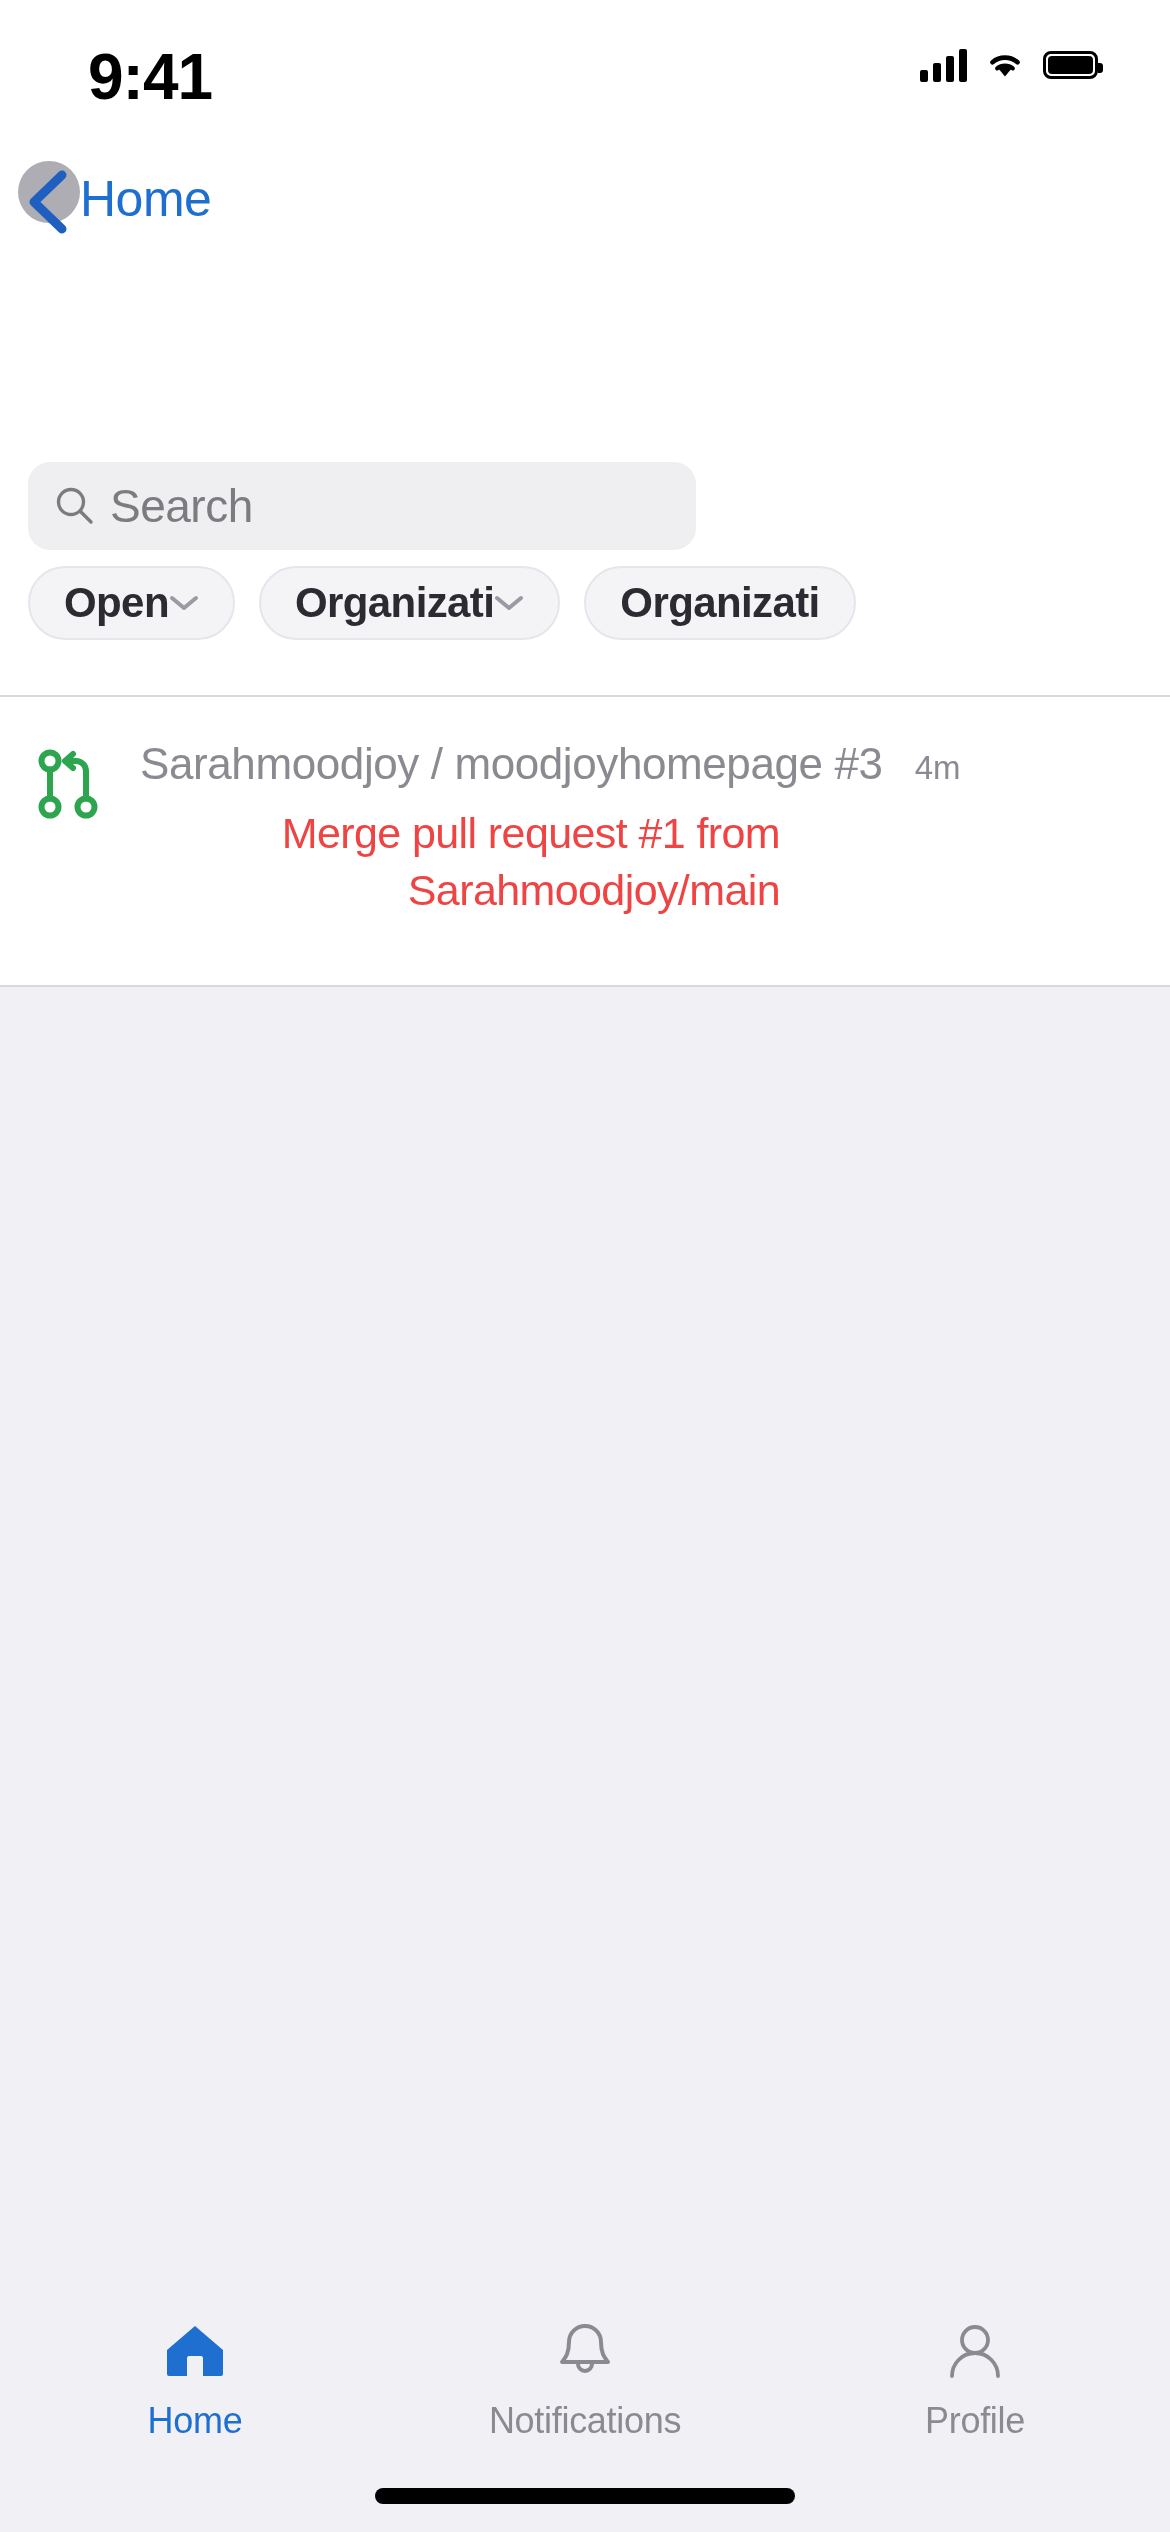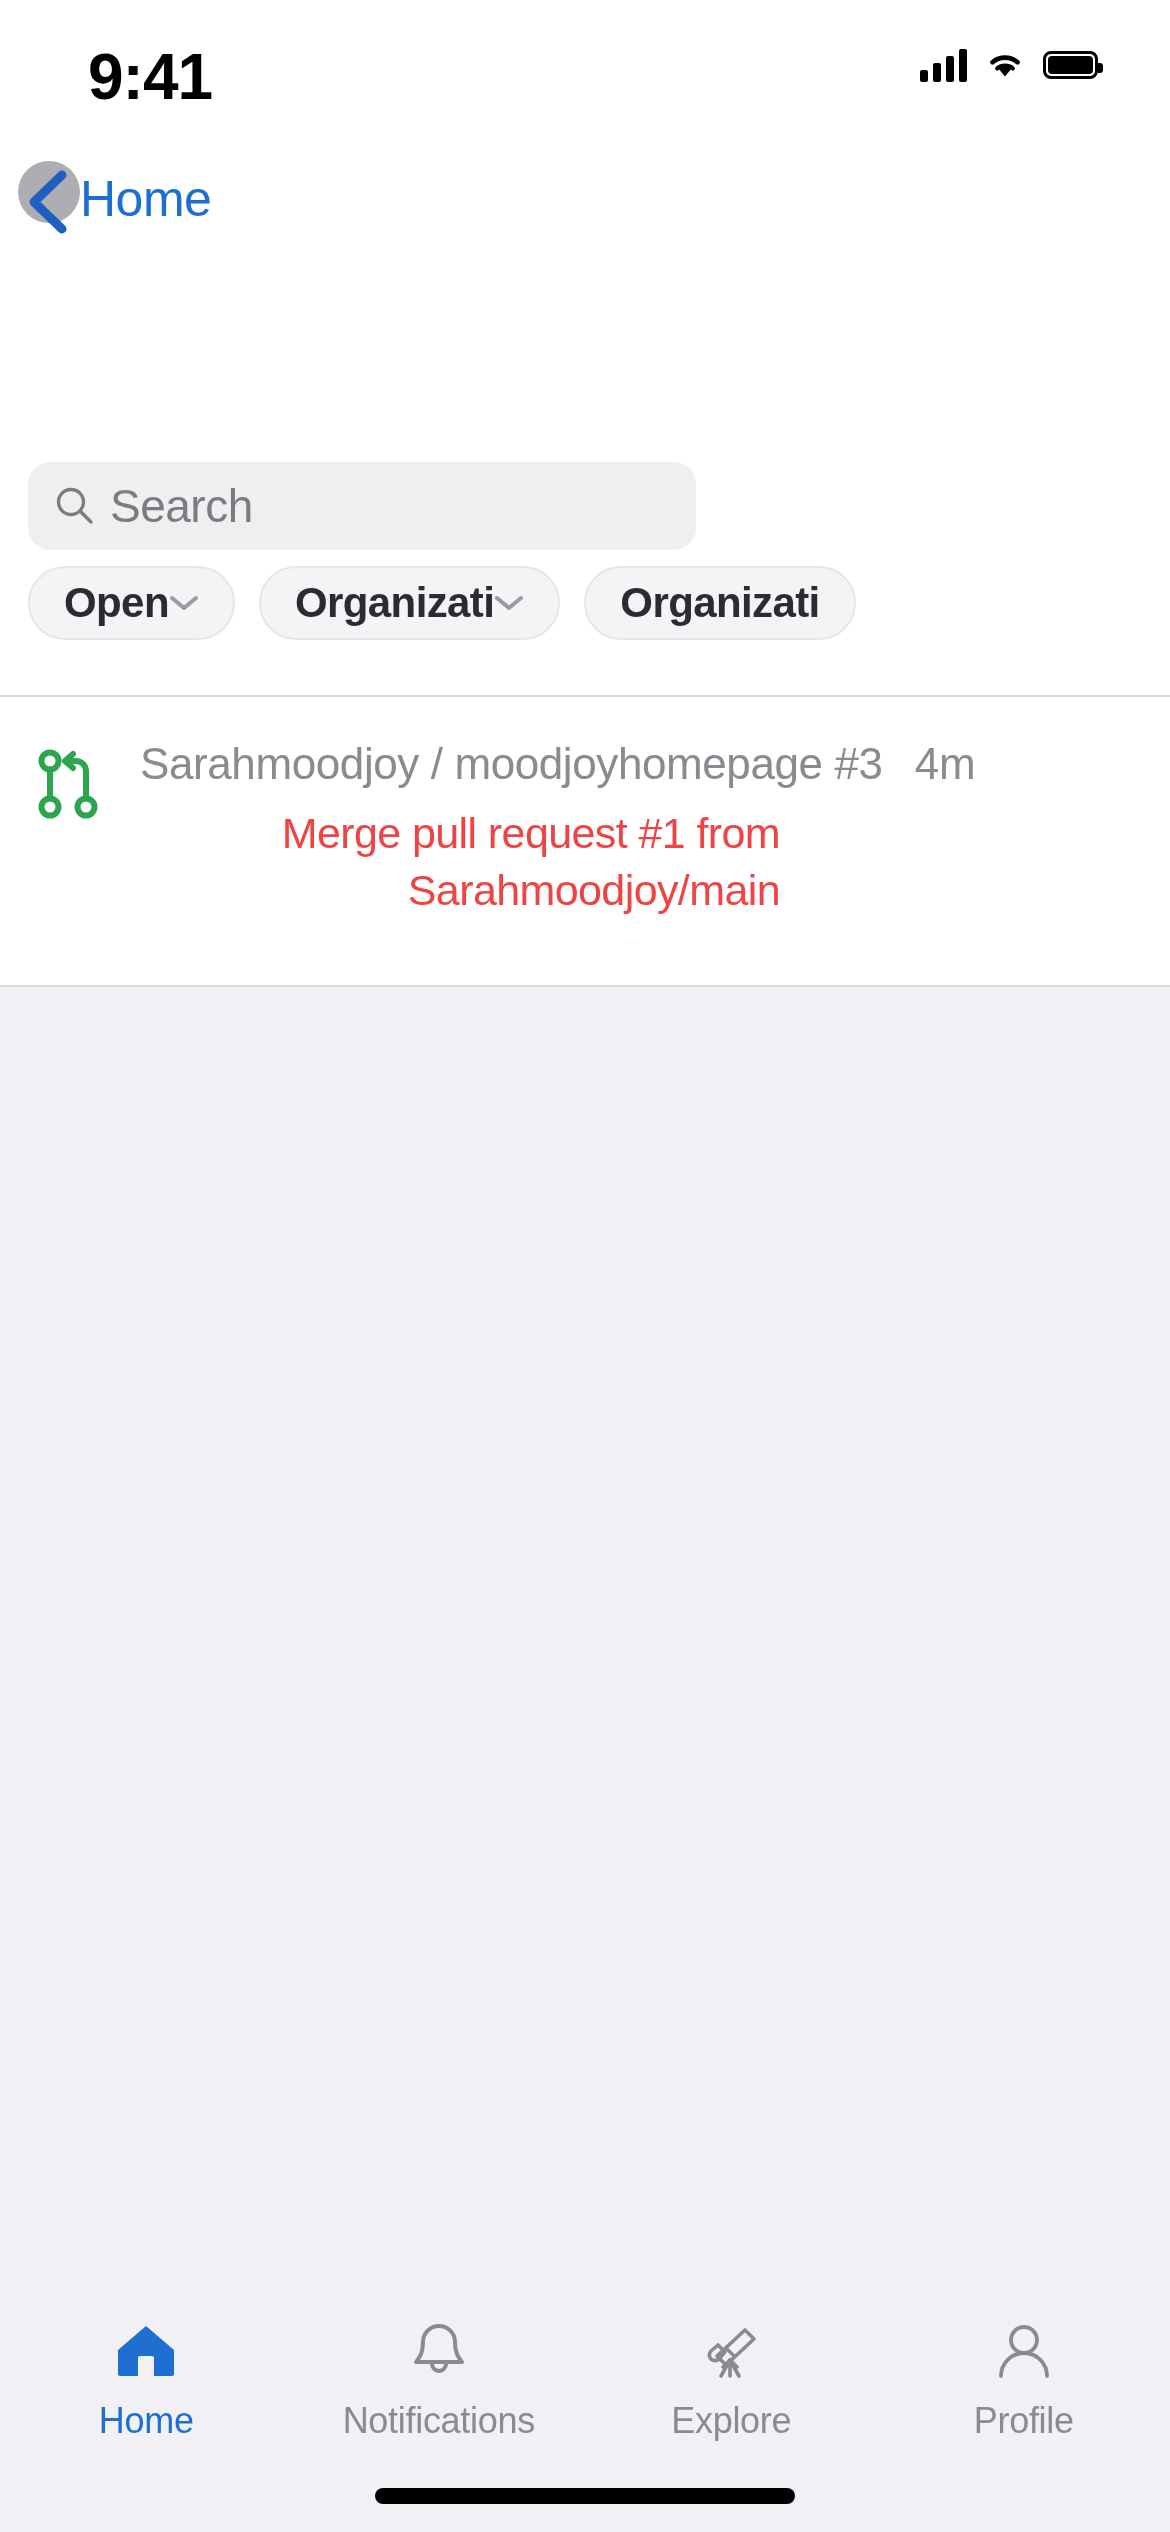--- a/index.html
+++ b/index.html
@@ -96,21 +96,21 @@
     position:relative; width:1170px; min-height:290px;
     background:#FFFFFF; padding:42px 30px 44px 30px; display:flex;
   }
   .row-icon { width:70px; flex:none; padding-top:10px; }
   .pr-icon { width:64px; height:70px; }
   .row-body { flex:1; padding-left:40px; }
   .row-meta { display:flex; align-items:baseline; }
   .repo {
     font-size:44px; color:#8A8A90; letter-spacing:-.4px; white-space:nowrap;
   }
-  .time { font-size:44px; color:#8A8A90; margin-left:32px; white-space:nowrap; }
+  .time { font-size:33px; color:#8A8A90; margin-left:32px; white-space:nowrap; }
   .row-title {
     margin-top:16px; font-size:43px; color:#ef4444;
     line-height:1.33; letter-spacing:-.6px; max-width:640px;
   }
   .row-divider { position:absolute; left:0; bottom:0; width:1170px; height:2px; background:#D9D8DE; }
 
   
   .fill { position:absolute; top:989px; left:0; width:1170px; height:1297px; background:#F0F0F5; }
 
   
@@ -240,38 +240,20 @@
     <div class="tab">
       <div class="tab-ico">
         <svg viewBox="0 0 64 64" width="64" height="64">
           <path d="M32 8 a16 16 0 0 0 -16 16 c0 12 -4 16 -7 20 L55 44 c-3 -4 -7 -8 -7 -20 a16 16 0 0 0 -16 -16 Z" stroke="#8A8A90" stroke-width="4" fill="none" stroke-linejoin="round"></path>
           <path d="M25 46 a7 7 0 0 0 14 0" stroke="#8A8A90" stroke-width="4" fill="none" stroke-linecap="round"></path>
         </svg>
       </div>
       <div class="tab-label">Notifications</div>
     </div>
 
-    <div class="tab">
-      <div class="tab-ico">
-        <svg viewBox="0 0 64 64" width="64" height="64">
-          <g stroke="#8A8A90" stroke-width="3.6" fill="none" stroke-linejoin="round">
-            <path d="M18 38 L46 12 l9 9 -28 26 Z"></path>
-            <path d="M27 30 l9 9"></path>
-            <path d="M12 33 l7 -6 7 7 -6 7 a5 5 0 0 1 -8 -8 Z"></path>
-          </g>
-          <g stroke="#8A8A90" stroke-width="3.6" fill="none" stroke-linecap="round">
-            <path d="M31 42 L31 58"></path>
-            <path d="M31 42 L22 58"></path>
-            <path d="M31 42 L40 58"></path>
-            <path d="M24 49 L31 42 L38 49"></path>
-          </g>
-        </svg>
-      </div>
-      <div class="tab-label">Explore</div>
-    </div>
 
     <div class="tab">
       <div class="tab-ico">
         <svg viewBox="0 0 64 64" width="64" height="64">
           <circle cx="32" cy="22" r="13" stroke="#8A8A90" stroke-width="3.8" fill="none"></circle>
           <path d="M9 58 a23 23 0 0 1 46 0" stroke="#8A8A90" stroke-width="3.8" fill="none" stroke-linecap="round"></path>
         </svg>
       </div>
       <div class="tab-label">Profile</div>
     </div>

